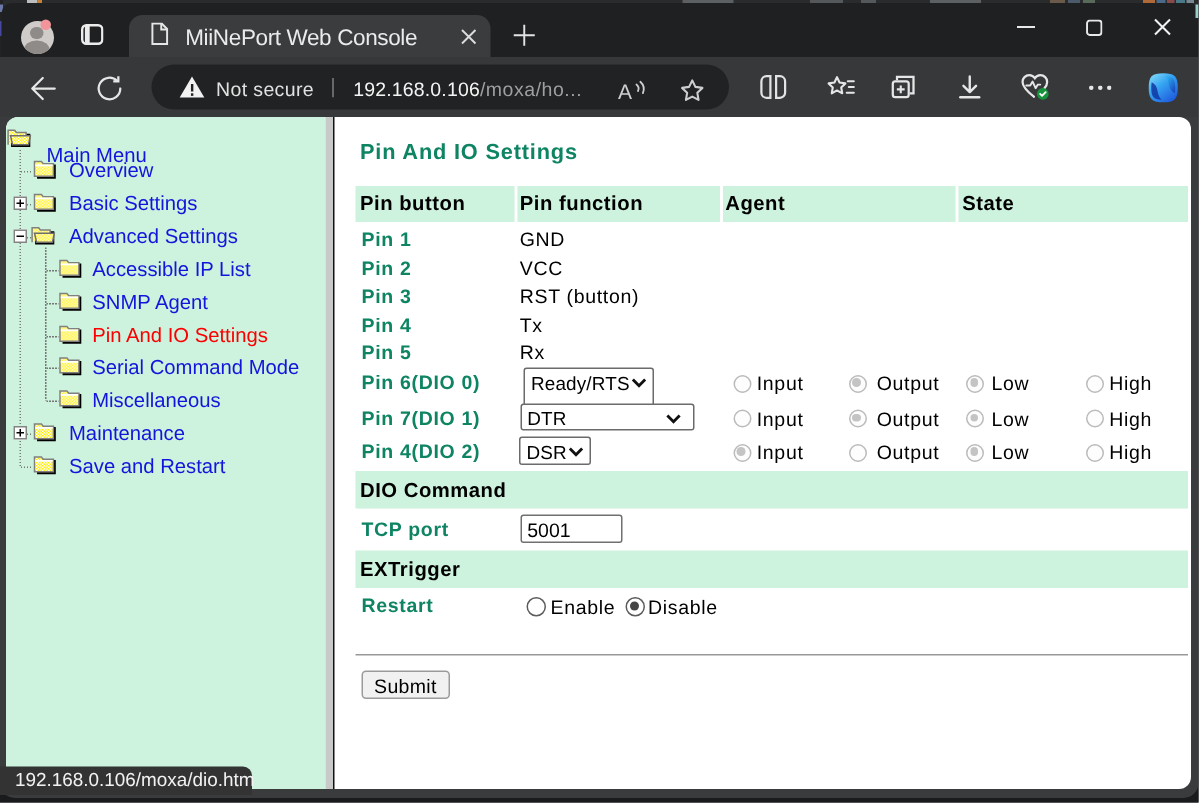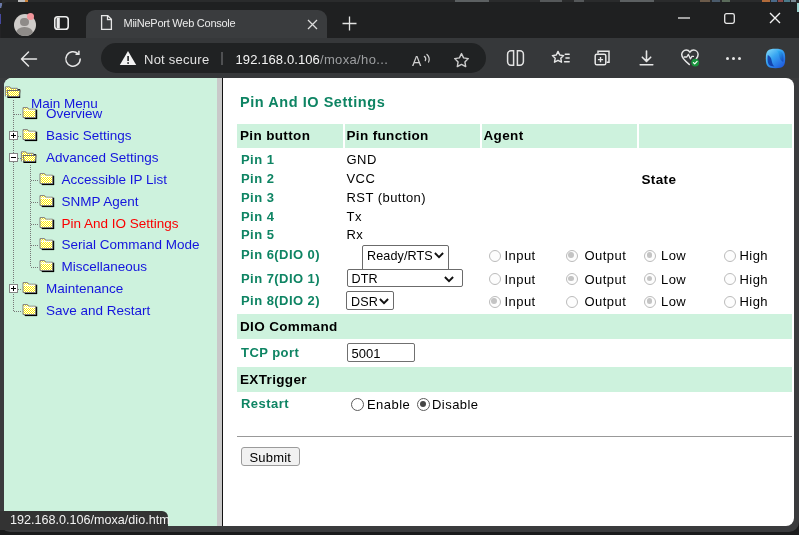--- a/index.html
+++ b/index.html
@@ -5,21 +5,21 @@
 body{position:relative;}
 .abs{position:absolute;}
 
 #tbar{position:absolute;left:1.2px;top:2px;width:797.8px;height:36px;background:#1f2021;border-radius:7px 7px 0 0;}
 #behindtop{position:absolute;left:0;top:0;width:799px;height:6px;background:#2a2b2c;}
 #behindleft{position:absolute;left:0;top:0;width:1.6px;height:40px;background:#232325;}
 #topstrip{position:absolute;left:0;top:0;width:799px;height:0;}
 .tdash{position:absolute;top:0;height:2px;background:#55585a;}
 #nav{position:absolute;left:0;top:38px;width:799px;height:40px;background:#36383a;}
 #tab{position:absolute;left:85.5px;top:10px;width:241px;height:28px;background:#3a3c3e;border-radius:9px 9px 0 0;}
-#tab .ttl{position:absolute;left:38px;top:7px;font-size:11px;color:#ebebeb;letter-spacing:-0.25px;white-space:nowrap;}
+#tab .ttl{position:absolute;left:38px;top:7px;font-size:15px;color:#ebebeb;letter-spacing:-0.25px;white-space:nowrap;}
 #pill{position:absolute;left:101px;top:43px;width:385px;height:30px;border-radius:15px;background:#202223;}
 .wicon{position:absolute;}
 #avatar{position:absolute;left:13.5px;top:13.5px;width:22px;height:22px;border-radius:50%;background:#cfccc9;overflow:hidden;}
 #avatar .hd{position:absolute;left:6.8px;top:4.2px;width:8.4px;height:8.4px;border-radius:50%;background:#8e8b88;}
 #avatar .bd{position:absolute;left:2.8px;top:13.6px;width:16.4px;height:12px;border-radius:50%;background:#8e8b88;}
 #avdot{position:absolute;left:27.2px;top:13px;width:7px;height:7px;border-radius:50%;background:#f2959b;}
 #tooltipbar{position:absolute;left:0;top:510.5px;width:168px;height:19px;background:#333333;border-top-right-radius:6px;color:#f2f2f2;font-size:12.6px;line-height:19px;padding-left:10px;letter-spacing:0;z-index:30;}
 
 #frame{position:absolute;left:0;top:77.5px;width:799px;height:454.5px;background:#3a3b3d;border-radius:0 0 10px 10px;}
 #page{position:absolute;left:4.3px;top:78px;width:789.7px;height:447.5px;background:#ffffff;border-radius:8px;overflow:hidden;}
@@ -280,35 +280,35 @@
 <div class="trow" style="left:46px;top:301px;">Save and Restart</div>
 
 <div id="title">Pin And IO Settings</div>
 <div class="gband" style="left:237px;top:123.5px;width:106px;height:24px;"></div>
 <div class="gband" style="left:345px;top:123.5px;width:135px;height:24px;"></div>
 <div class="gband" style="left:482px;top:123.5px;width:155px;height:24px;"></div>
 <div class="gband" style="left:639px;top:123.5px;width:153px;height:24px;"></div>
 <div class="hbold" style="left:240px;top:128px;">Pin button</div>
 <div class="hbold" style="left:346.5px;top:128px;">Pin function</div>
 <div class="hbold" style="left:483.5px;top:128px;">Agent</div>
-<div class="hbold" style="left:641.5px;top:128px;margin-top:44px;">State</div>
+<div class="hbold" style="left:641.5px;top:128px;">State</div>
 <div class="glabel" style="left:241px;top:151.5px;">Pin 1</div>
 <div class="btxt" style="left:346.5px;top:151.5px;">GND</div>
 <div class="glabel" style="left:241px;top:170.5px;">Pin 2</div>
 <div class="btxt" style="left:346.5px;top:170.5px;">VCC</div>
 <div class="glabel" style="left:241px;top:189.5px;">Pin 3</div>
 <div class="btxt" style="left:346.5px;top:189.5px;">RST (button)</div>
 <div class="glabel" style="left:241px;top:208.5px;">Pin 4</div>
 <div class="btxt" style="left:346.5px;top:208.5px;">Tx</div>
 <div class="glabel" style="left:241px;top:227px;">Pin 5</div>
 <div class="btxt" style="left:346.5px;top:227px;">Rx</div>
 <div class="glabel" style="left:241px;top:247px;">Pin 6(DIO 0)</div>
 <div class="glabel" style="left:241px;top:270.5px;">Pin 7(DIO 1)</div>
-<div class="glabel" style="left:241px;top:293px;">Pin 8(DIO 2)</div>
-<div class="sel" style="left:362px;top:245.4px;width:87px;height:27px;">
+<div class="glabel" style="left:241px;top:293px;">Pin 4(DIO 2)</div>
+<div class="sel" style="left:349px;top:245.4px;width:87px;height:27px;">
     <span>Ready/RTS</span>
     <svg width="10" height="7" viewBox="0 0 10 7">
       <path d="M0.9 1L5 5.2L9.1 1" fill="none" stroke="#111" stroke-width="1.9"></path>
     </svg>
   </div>
 <div class="sel" style="left:346.5px;top:268.6px;width:116.5px;height:18.8px;">
     <span>DTR</span>
     <svg style="right:8px" width="10" height="7" viewBox="0 0 10 7">
       <path d="M0.9 1L5 5.2L9.1 1" fill="none" stroke="#111" stroke-width="1.9"></path>
     </svg>

